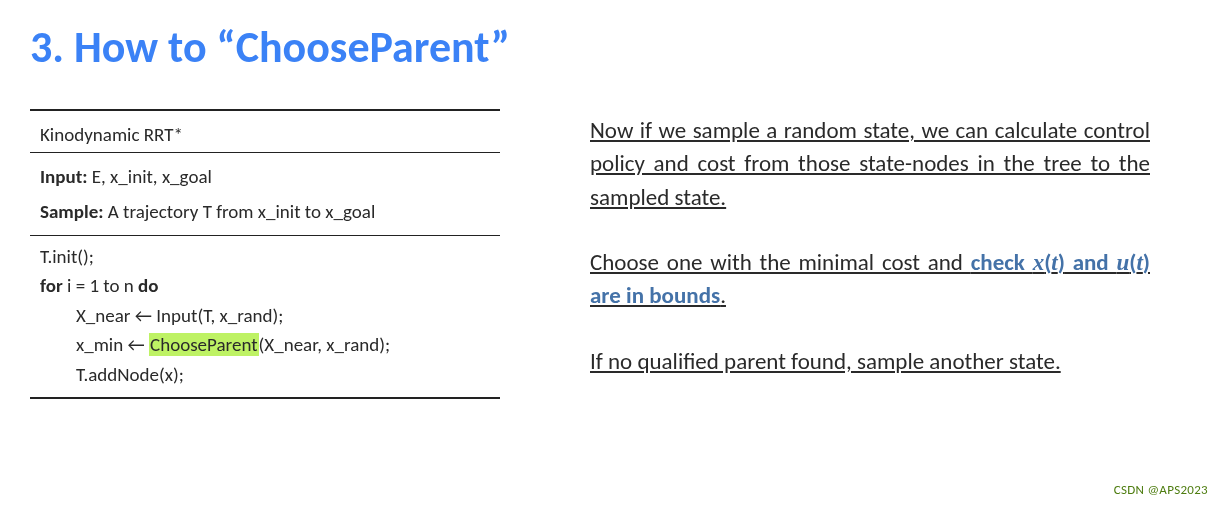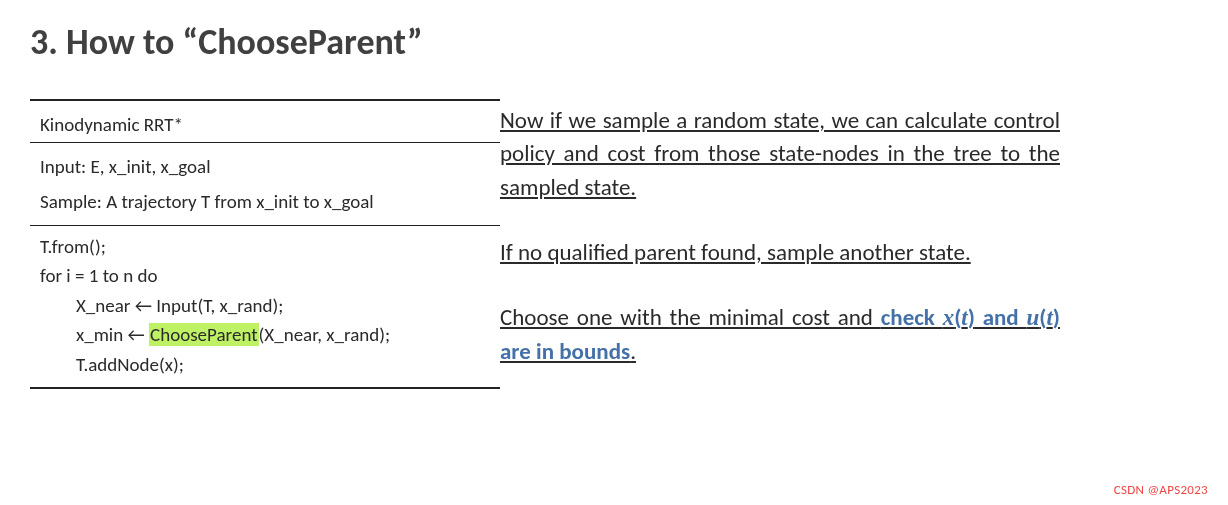--- a/index.html
+++ b/index.html
@@ -9,27 +9,28 @@
     }
     body {
       font-family: Calibri, 'Segoe UI', Arial, sans-serif;
       width: 1228px;
       height: 505px;
       background: #ffffff;
       position: relative;
       padding: 20px 30px;
     }
     .heading {
-      font-size: 36px;
+      font-size: 44px;
       font-weight: bold;
-      color: #404040;
+      color: #3b82f6;
       margin-bottom: 35px;
     }
     .content-row {
       display: flex;
+      gap: 90px;
     }
     .algo-box {
       width: 470px;
       font-size: 19px;
       color: #2a2a2a;
     }
     .algo-top-border {
       border-top: 2px solid #222;
       margin-bottom: 6px;
     }
@@ -53,21 +54,21 @@
       white-space: nowrap;
     }
     .indent1 {
       padding-left: 36px;
     }
     .highlight {
       background-color: #bef264;
       padding: 0 1px;
     }
     .bold {
-      font-weight: normal;
+      font-weight: bold;
     }
     .algo-bottom-border {
       border-bottom: 2px solid #222;
     }
     .explain-col {
       width: 560px;
       font-size: 23px;
       color: #2a2a2a;
       line-height: 1.45;
       padding-top: 5px;
@@ -87,21 +88,21 @@
     .math-italic {
       font-family: 'Cambria Math', 'Times New Roman', serif;
       font-style: italic;
       font-weight: bold;
     }
     .watermark {
       position: absolute;
       bottom: 8px;
       right: 20px;
       font-size: 13px;
-      color: #ef4444;
+      color: #4d7c0f;
       letter-spacing: 0.3px;
     }
   </style>
 </head>
 <body>
 
 <h1 class="heading">3. How to   “ChooseParent”</h1>
 
 <div class="content-row">
 
@@ -114,39 +115,39 @@
       <span class="bold">Input:</span><span> E, x_init, x_goal</span>
     </div>
 
     <div class="algo-output">
       <span class="bold">Sample:</span><span> A trajectory T from x_init to x_goal</span>
     </div>
 
     <div class="algo-divider"></div>
 
     <div class="algo-code">
-      <div class="algo-line">T.from();</div>
+      <div class="algo-line">T.init();</div>
       <div class="algo-line">
         <span class="bold">for</span><span> i = 1 to n </span><span class="bold">do</span>
       </div>
       <div class="algo-line indent1">X_near ← Input(T, x_rand);</div>
       <div class="algo-line indent1">
         <span>x_min ← </span><span class="highlight">ChooseParent</span><span>(X_near, x_rand);</span>
       </div>
       <div class="algo-line indent1">T.addNode(x);</div>
     </div>
 
     <div class="algo-bottom-border"></div>
   </div>
 
   <div class="explain-col">
     <p class="para">Now if we sample a random state, we can calculate control policy and cost from those state-nodes in the tree to the sampled state.</p>
 
-    <p class="para">If no qualified parent found, sample another state.</p>
-
     <p class="para">
       <span>Choose one with the minimal cost and </span><span class="accent-bold"><span>check </span><span class="math-italic">x</span><span>(</span><span class="math-italic">t</span><span>)</span><span> and </span><span class="math-italic">u</span><span>(</span><span class="math-italic">t</span><span>)</span><span> are in bounds</span></span><span>.</span>
     </p>
+
+    <p class="para">If no qualified parent found, sample another state.</p>
   </div>
 
 </div>
 
 <div class="watermark">CSDN @APS2023</div>
 
 </body></html>

